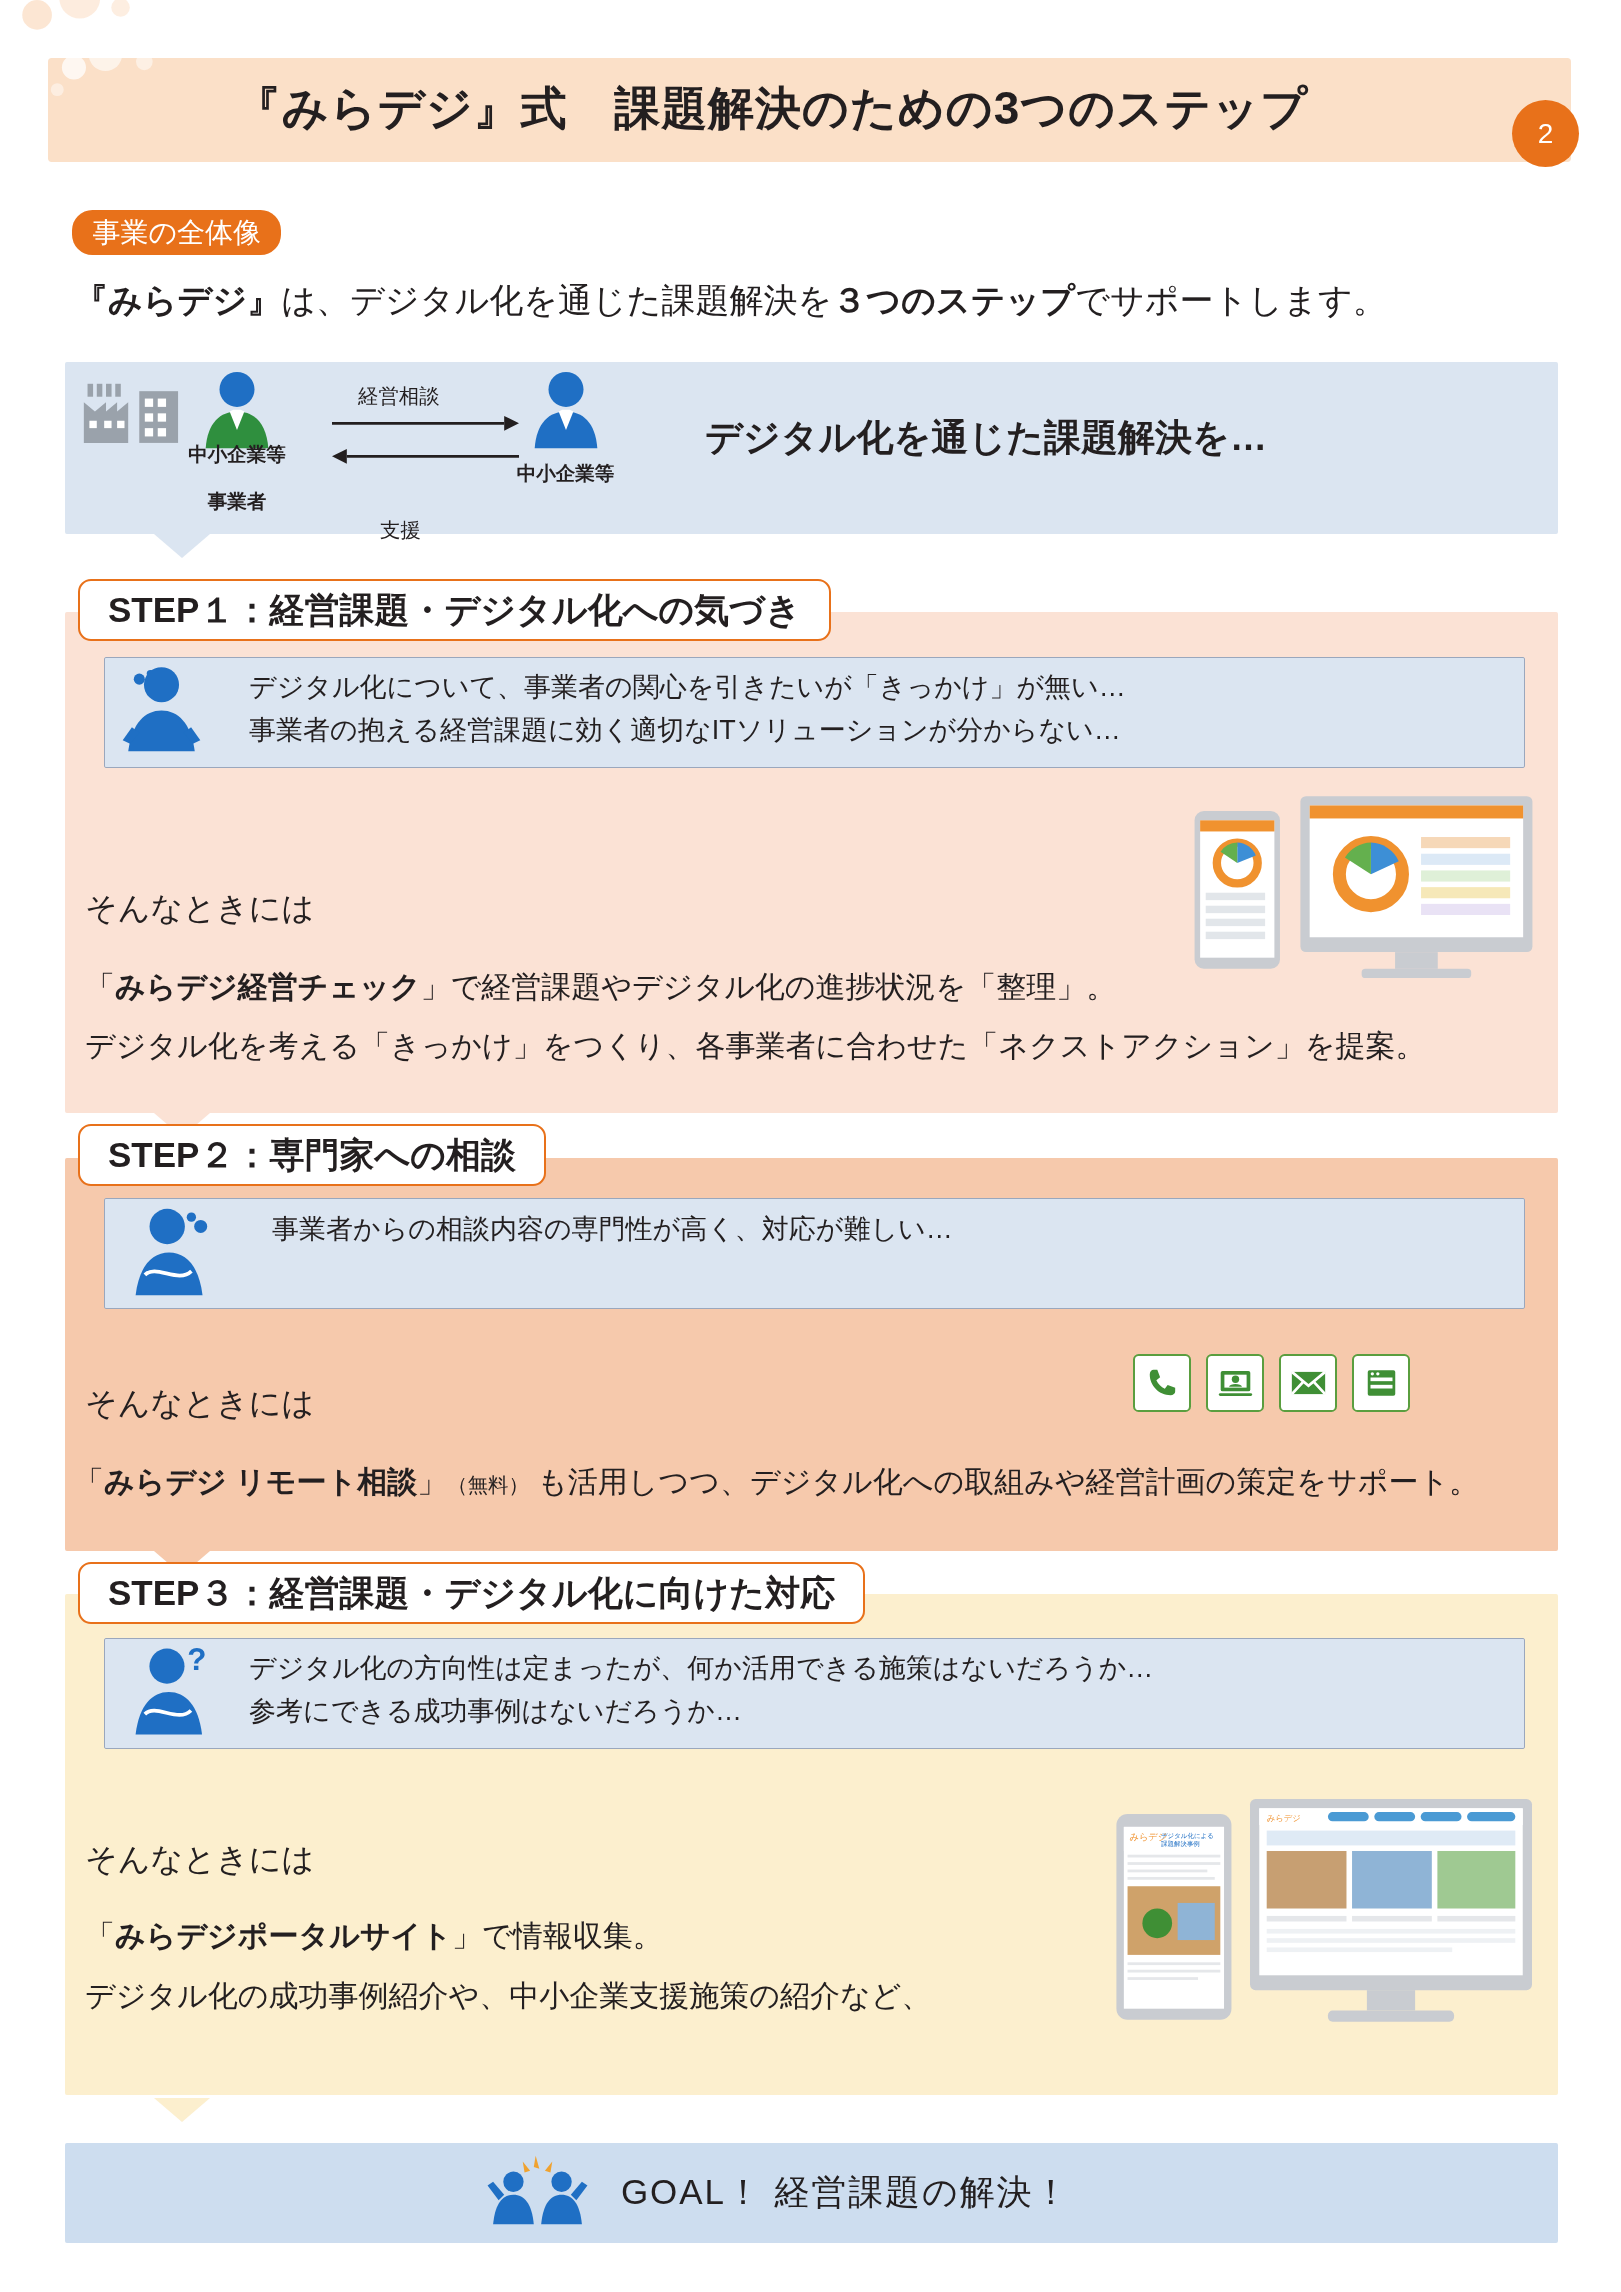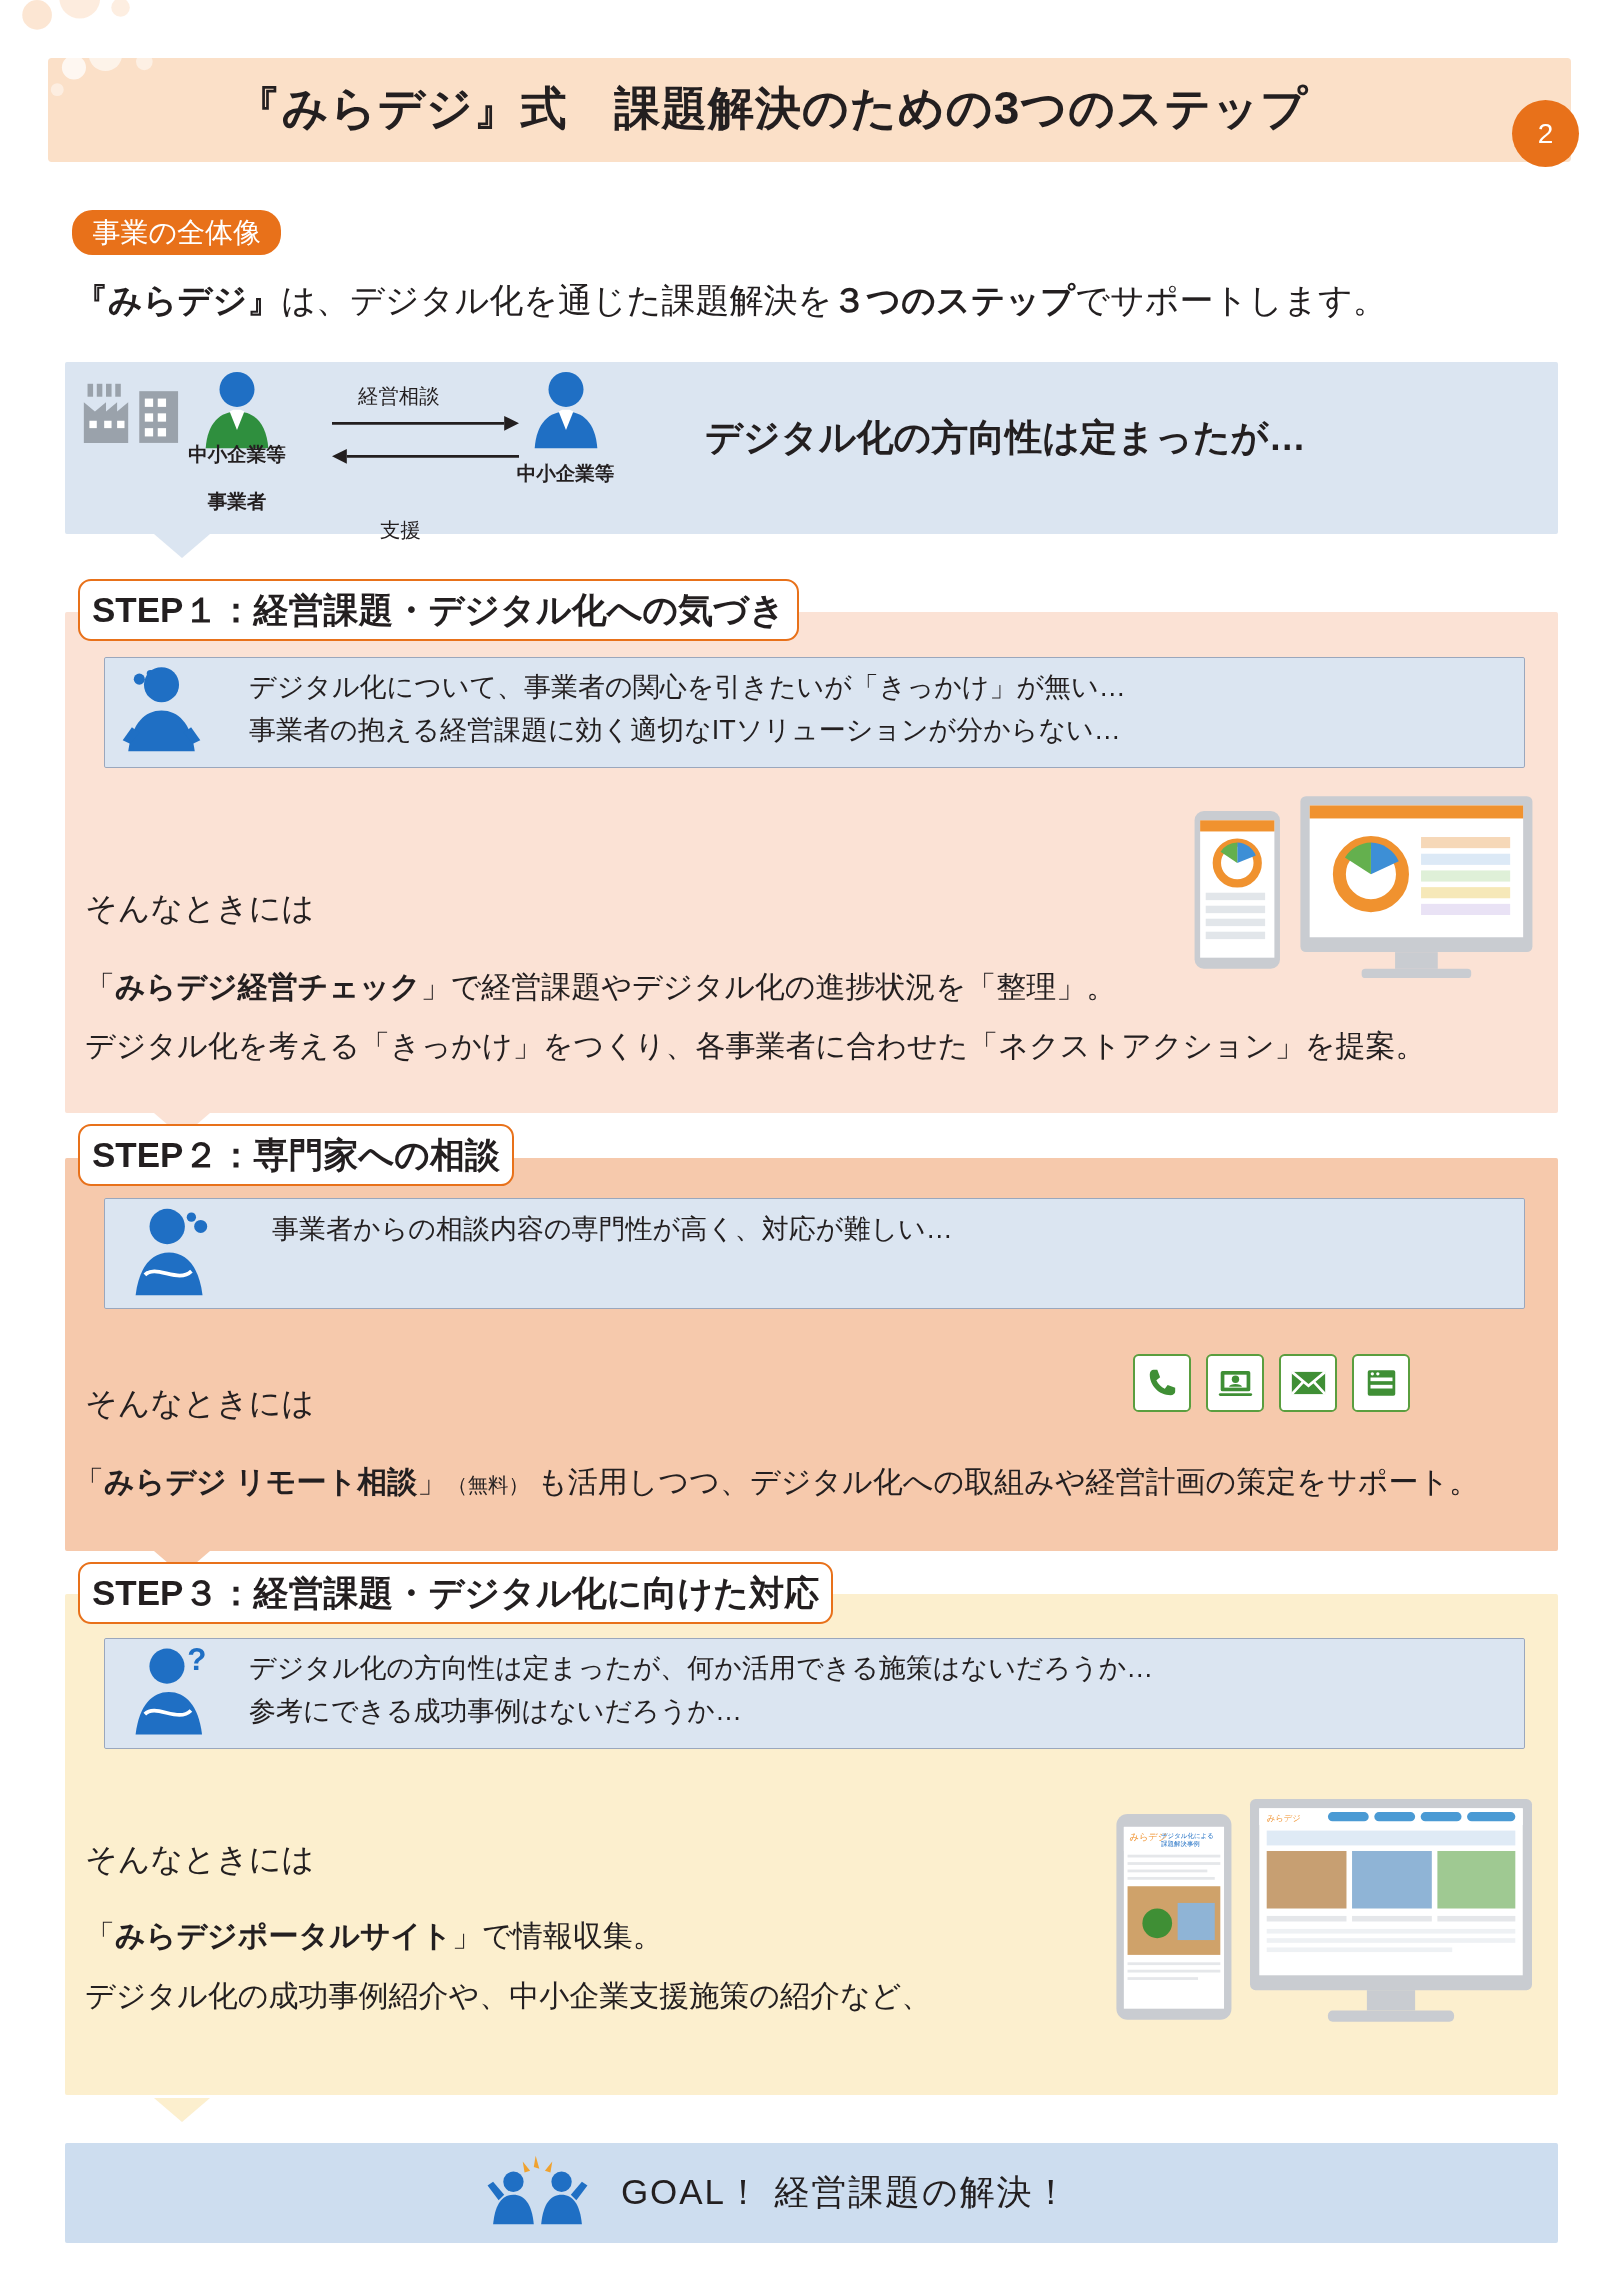--- a/index.html
+++ b/index.html
@@ -138,21 +138,21 @@
     border-radius: 1.9px;
   }
   .step-head {
     position: absolute;
     height: 58px;
     background: #ffffff;
     border: 2.8px solid #e8711a;
     border-radius: 13px;
     display: flex;
     align-items: center;
-    padding: 0 12px;
+    padding: 0 28px;
     font-size: 35px;
     font-weight: bold;
     color: #231f20;
     white-space: nowrap;
     z-index: 4;
   }
   .issue-box {
     position: absolute;
     background: #dbe5f1;
     border: 0.9px solid #9aa7bd;
@@ -302,21 +302,21 @@
     <path d="M16 2 L0 10 L16 18 Z" fill="#231f20"></path>
   </svg>
 
   <svg class="device-group" style="left:531px;top:369px;width:70px;height:85px;" viewBox="0 0 76 92">
     <circle cx="38" cy="22" r="19" fill="#1f6fc4"></circle>
     <path d="M4 86 C6 58 20 46 38 46 C56 46 70 58 72 86 Z" fill="#1f6fc4"></path>
     <path d="M30 46 L38 66 L46 46 L42 44 L34 44 Z" fill="#ffffff"></path>
   </svg>
   <div class="actor-label" style="left:508px;top:460px;width:115px;">中小企業等</div>
 
-  <div class="overview-caption">デジタル化の方向性は定まったが…</div>
+  <div class="overview-caption">デジタル化を通じた課題解決を…</div>
 
   <div class="connector" style="left:154px;top:534px;border-top-color:#dbe5f1;"></div>
 
   <div class="step-body" id="step1-body"></div>
   <div class="step-head" style="left:78px;top:579px;">STEP１：経営課題・デジタル化への気づき</div>
 
   <div class="issue-box" style="left:104px;top:657px;width:1419px;height:109px;"></div>
   <svg class="device-group" style="left:119px;top:666px;width:85px;height:91px;" viewBox="0 0 92 98">
     <circle cx="22" cy="14" r="6" fill="#1f6fc4"></circle>
     <circle cx="34" cy="8" r="4" fill="#1f6fc4"></circle>

